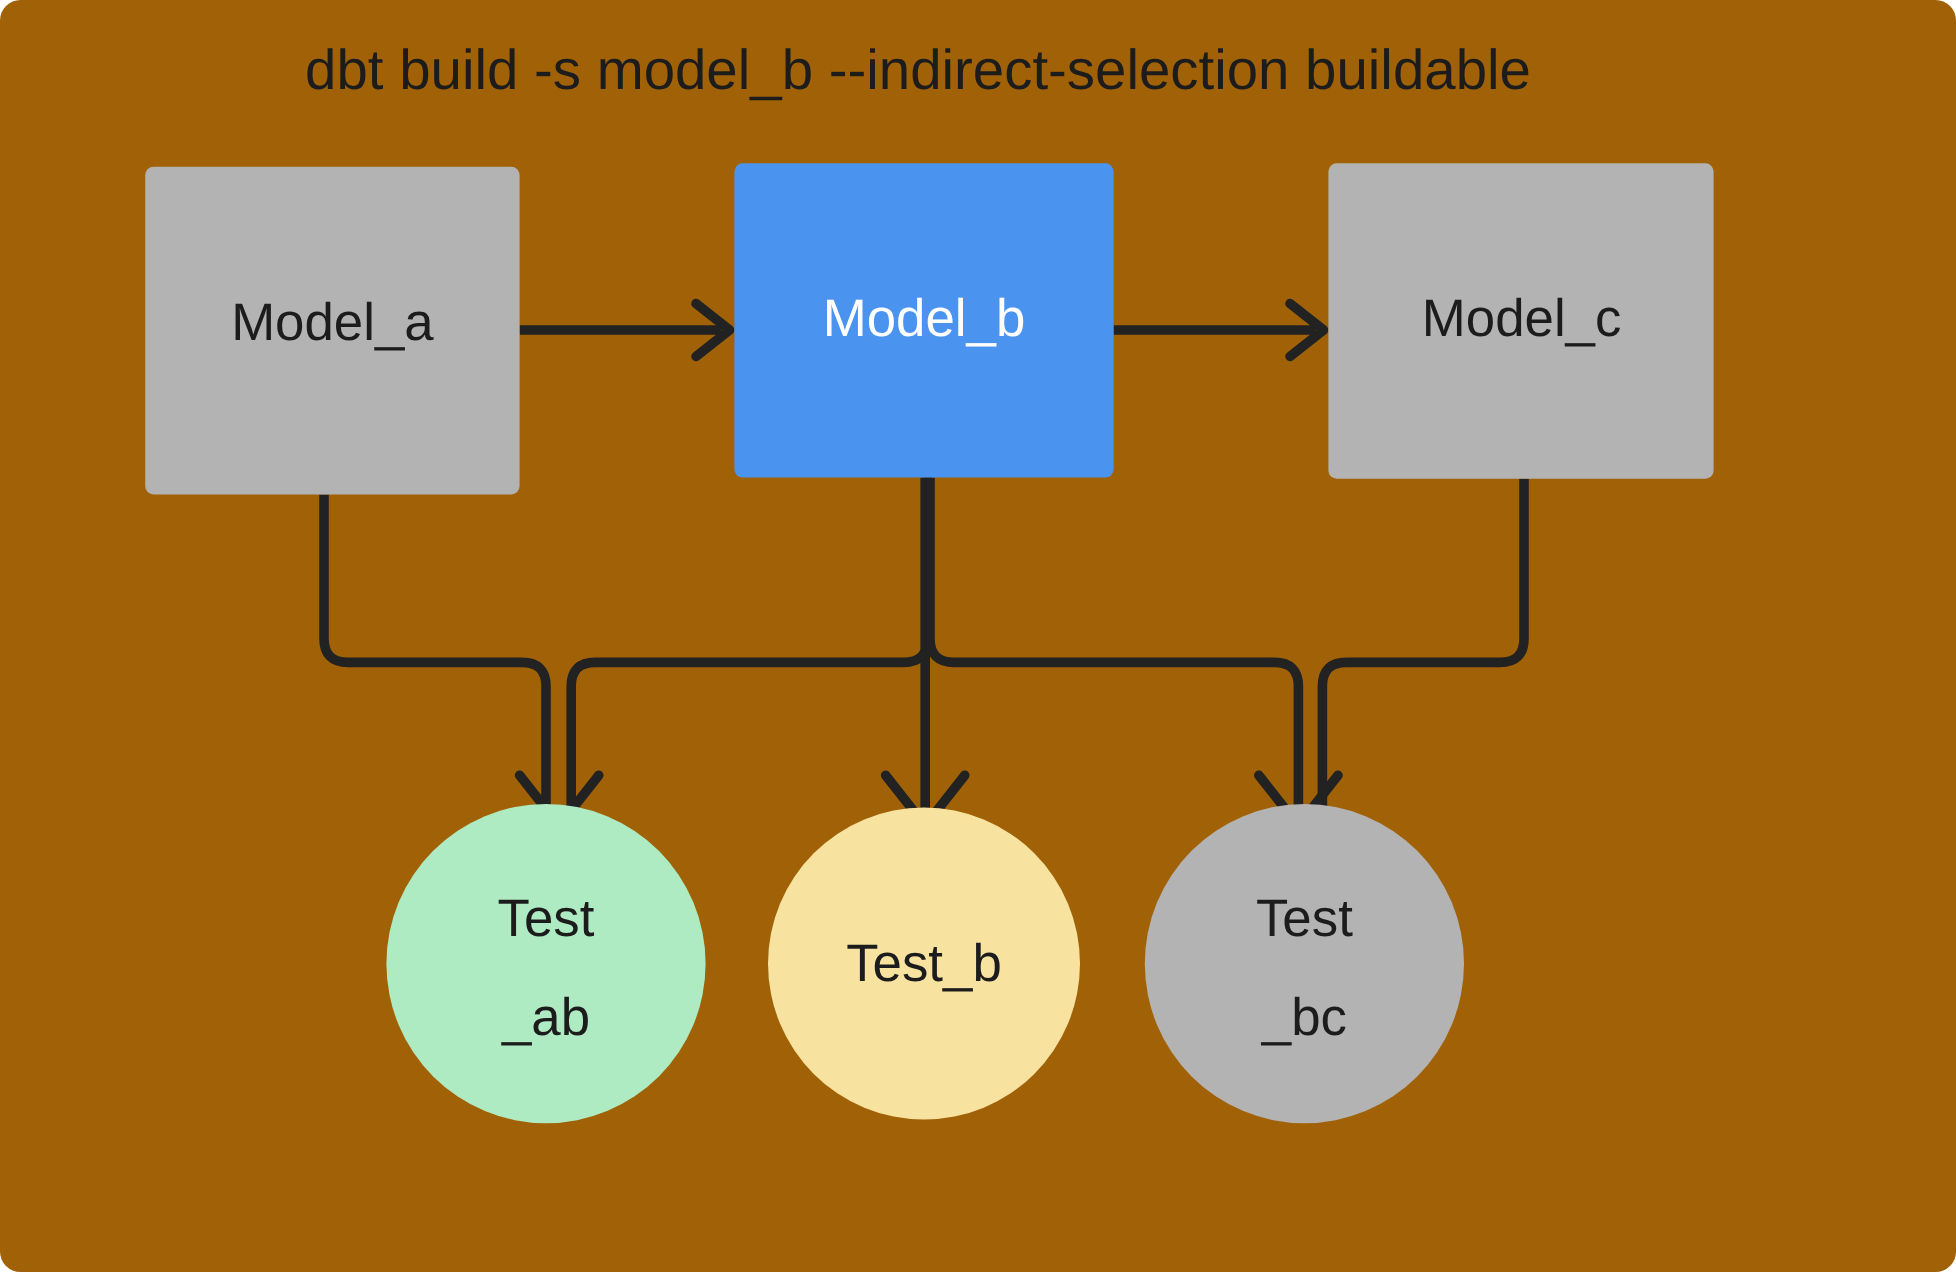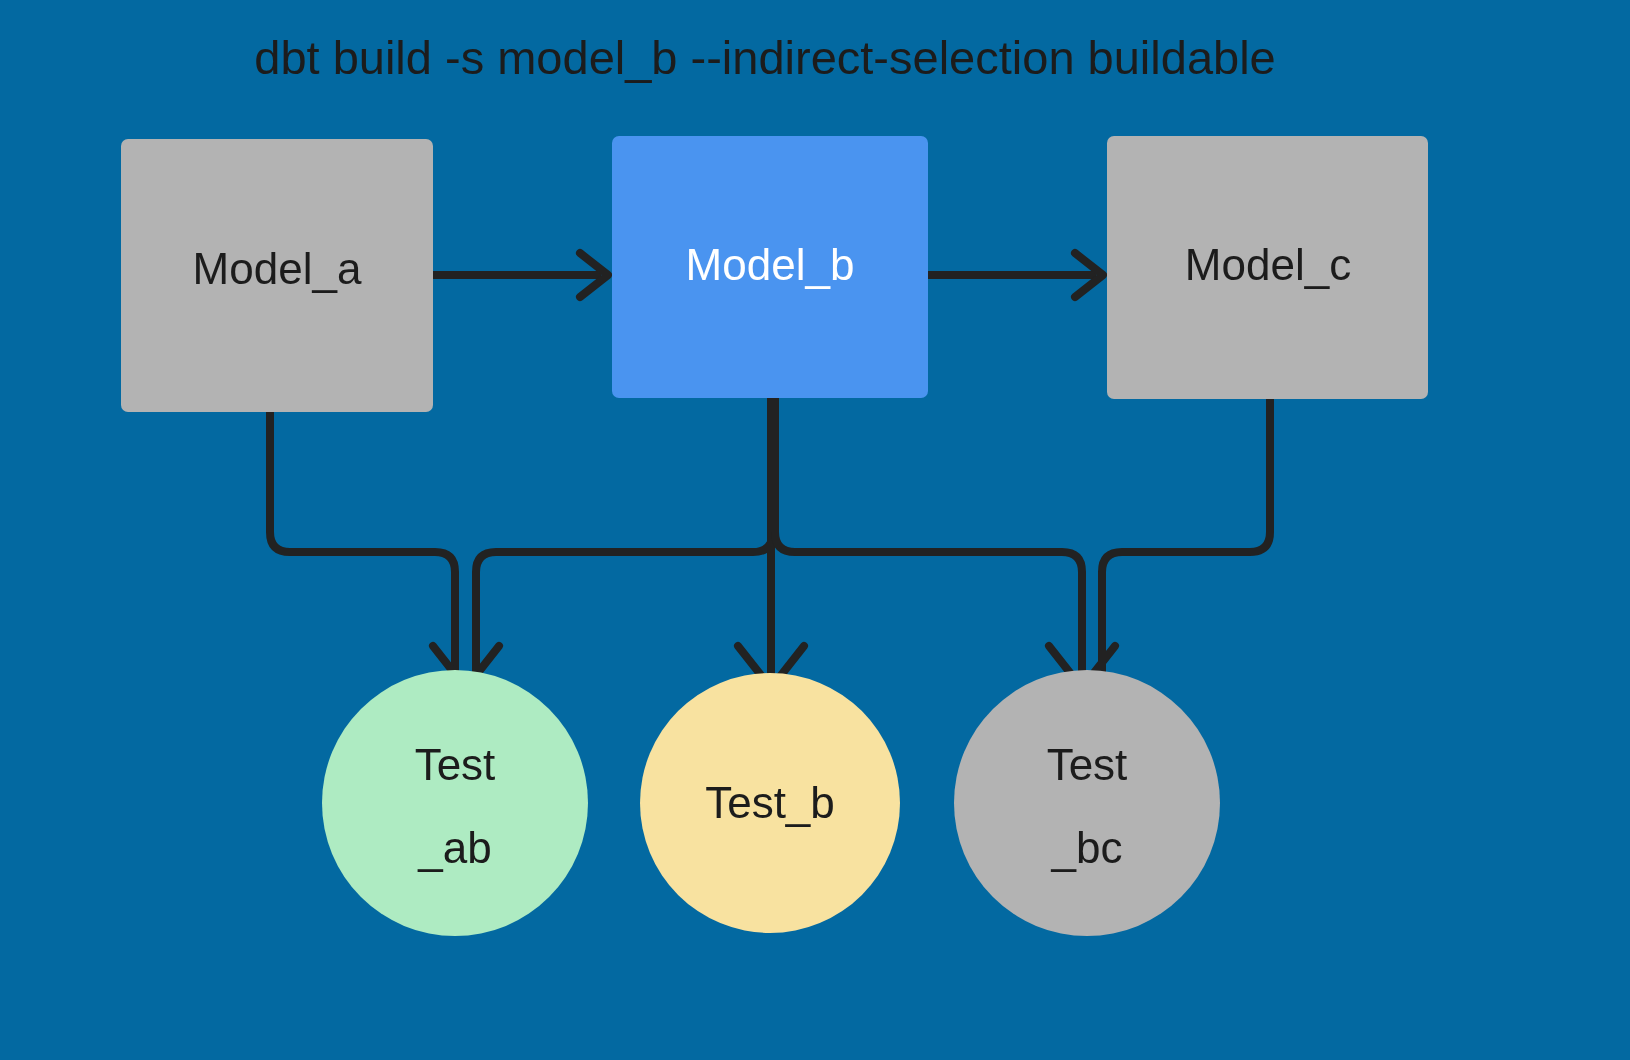--- a/index.html
+++ b/index.html
@@ -7,22 +7,23 @@
     padding: 0;
     background: #ffffff;
   }
   body {
     font-family: "Liberation Sans", sans-serif;
   }
   #canvas {
     position: relative;
     width: 1630px;
     height: 1060px;
-    background: #0369a1;
+    background: #a16207;
     overflow: hidden;
+    border-radius: 17px;
   }
   #diagram {
     position: absolute;
     left: 0;
     top: 0;
     width: 1630px;
     height: 1060px;
     display: block;
   }
   .diagram-title {

